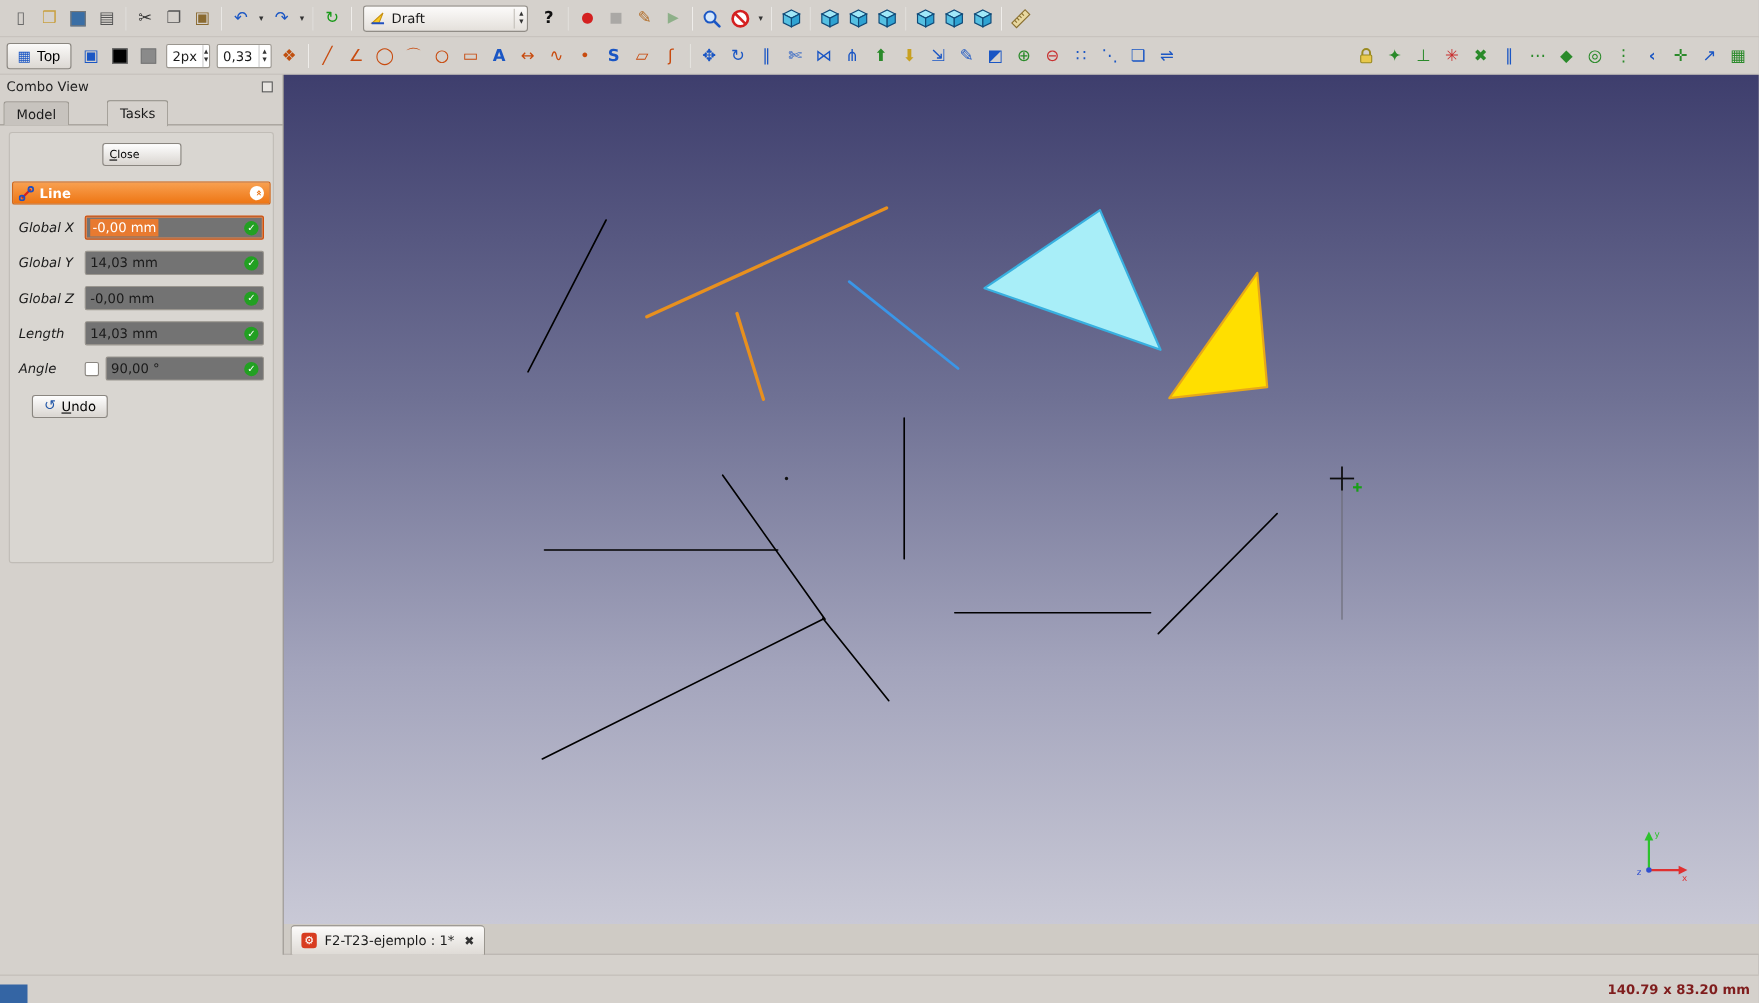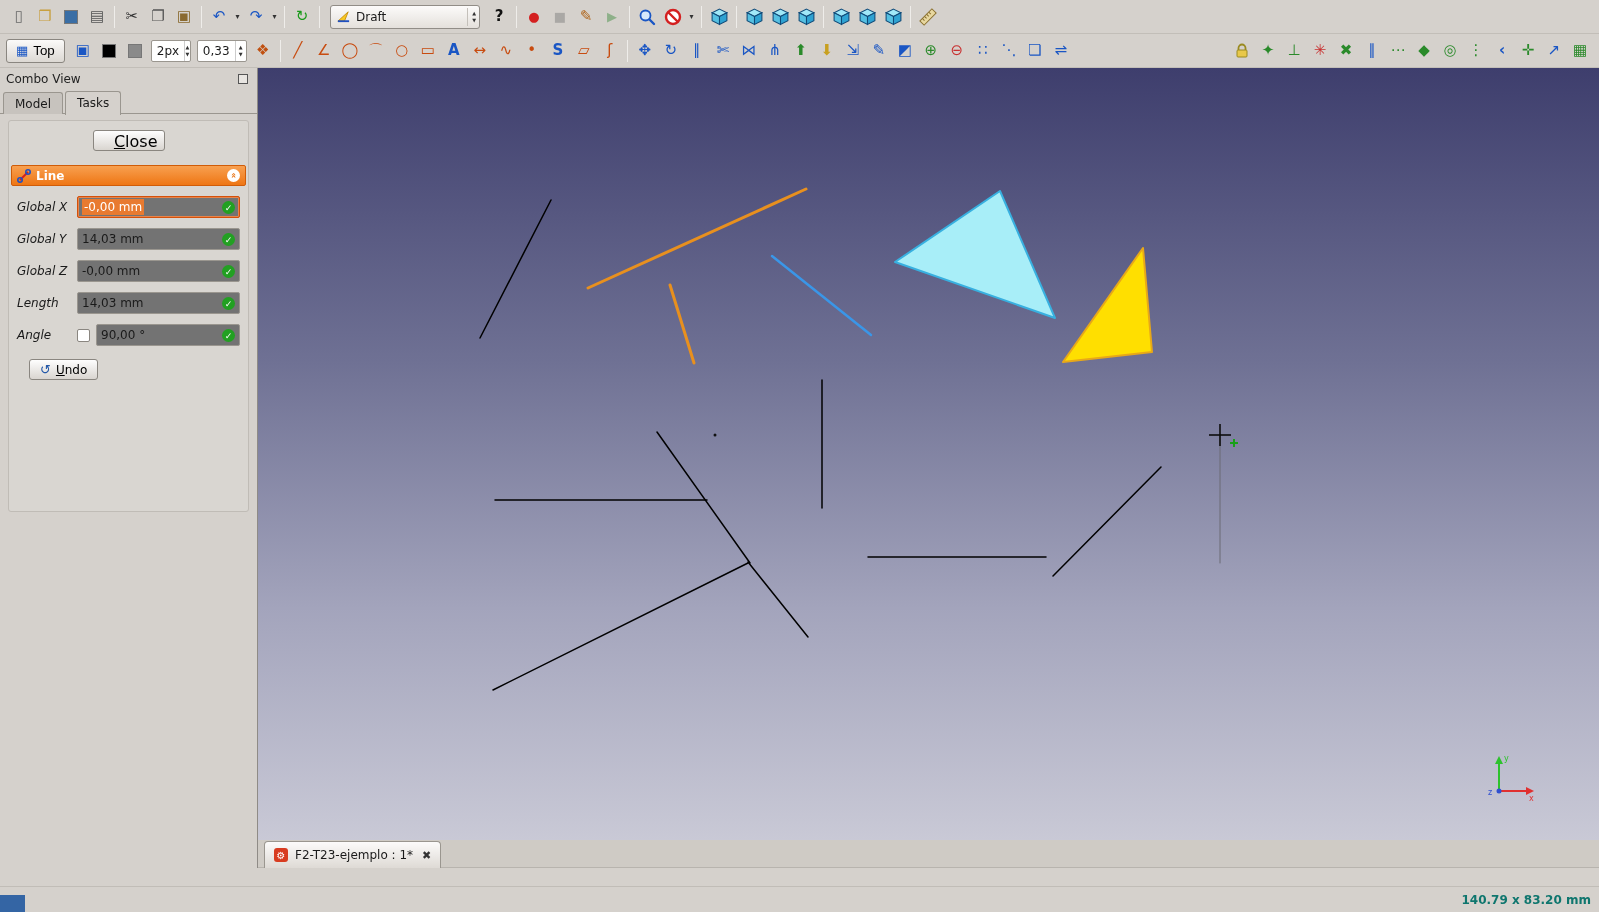--- a/index.html
+++ b/index.html
@@ -40,26 +40,26 @@
     width:13px;font-size:5px;color:#333;border-left:1px solid #ccc;margin-left:5px;height:100%;font-style:normal;}
   .spin-arrows i{font-style:normal;}
   
   .combo-view{position:absolute;left:0;top:68px;width:258px;height:800px;background:#d5d1cc;
     border-right:1px solid #8f8b86;}
   .cv-title{position:absolute;left:6px;top:4px;color:#222;}
   .cv-float{position:absolute;right:9px;top:6px;width:10px;height:10px;border:1px solid #555;background:#e8e5e1;}
   .cv-tabs{position:absolute;left:0;top:22px;width:100%;height:24px;border-bottom:1px solid #9a968f;padding-left:3px;}
   .tab{display:inline-block;padding:4px 11px 3px;border:1px solid #9a968f;border-bottom:none;
     border-radius:3px 3px 0 0;background:#c7c3be;margin-right:2px;position:relative;top:2px;}
-  .tab.active{background:#d5d1cc;top:1px;padding-bottom:5px;}
+  .tab.active{background:#d5d1cc;top:1px;padding-bottom:5px;margin-left:32px;}
   .task-box{position:absolute;left:8px;top:52px;width:241px;height:392px;background:#d9d6d1;
     border:1px solid #c0bcb6;border-radius:3px;}
   .close-btn{display:block;margin:9px auto 0;width:72px;height:21px;
     background:linear-gradient(#fefefe,#d9d5d0);border:1px solid #8a8680;border-radius:3px;
-    font-family:inherit;font-size:16px;text-align:right;line-height:19px;}
+    font-family:inherit;font-size:10px;text-align:left;line-height:19px;}
   .line-hdr{display:flex;align-items:center;gap:5px;margin:14px 2px 0;height:21px;padding:0 5px;
     background:linear-gradient(#f8a050,#ee7614);border:1px solid #d05c08;border-radius:2px;
     color:#fff;font-weight:bold;}
   .collapse{margin-left:auto;width:13px;height:13px;border-radius:50%;background:#fff;color:#e87010;
     font-size:9px;font-weight:bold;display:flex;align-items:center;justify-content:center;}
   .collapse span{transform:rotate(90deg);display:block;line-height:1;}
   .frow{display:flex;align-items:center;margin:10px 8px 0 8px;}
   .flabel{width:54px;text-align:left;margin-right:6px;flex:0 0 auto;font-style:italic;}
   .finput{flex:1;height:22px;background:#737373;border:1px solid #9a968f;border-radius:2px;position:relative;
     display:flex;align-items:center;padding:0 20px 0 4px;overflow:hidden;}
@@ -89,21 +89,21 @@
   .doc-tab{display:inline-flex;align-items:center;gap:7px;height:27px;margin:1px 0 0 6px;padding:0 9px;
     background:linear-gradient(#fcfbfa,#dedad5);border:1px solid #9a968f;border-bottom:none;
     border-radius:4px 4px 0 0;}
   .doc-ic{width:14px;height:14px;border-radius:3px;background:#d83c20;color:#fff;font-size:10px;
     display:flex;align-items:center;justify-content:center;}
   .doc-close{font-size:11px;color:#333;margin-left:2px;}
   
   .statusbar{position:absolute;left:0;bottom:0;width:1599px;height:26px;background:#d5d1cc;
     border-top:1px solid #c1bdb7;display:flex;align-items:flex-end;}
   .corner-blue{width:25px;height:17px;background:#3465a4;}
-  .dims{margin-left:auto;padding:0 8px 5px 0;font-weight:600;color:#0f766e;}
+  .dims{margin-left:auto;padding:0 8px 5px 0;font-weight:600;color:#7f1d1d;}
 </style>
 </head>
 <body>
 
 <div class="app">
 
   <div class="toolbar row1">
     <div style="display:flex;align-items:center;" id="row1-left">
         <div class="tb-btn">
           <span style="color: rgb(106, 106, 106);">▯</span>

